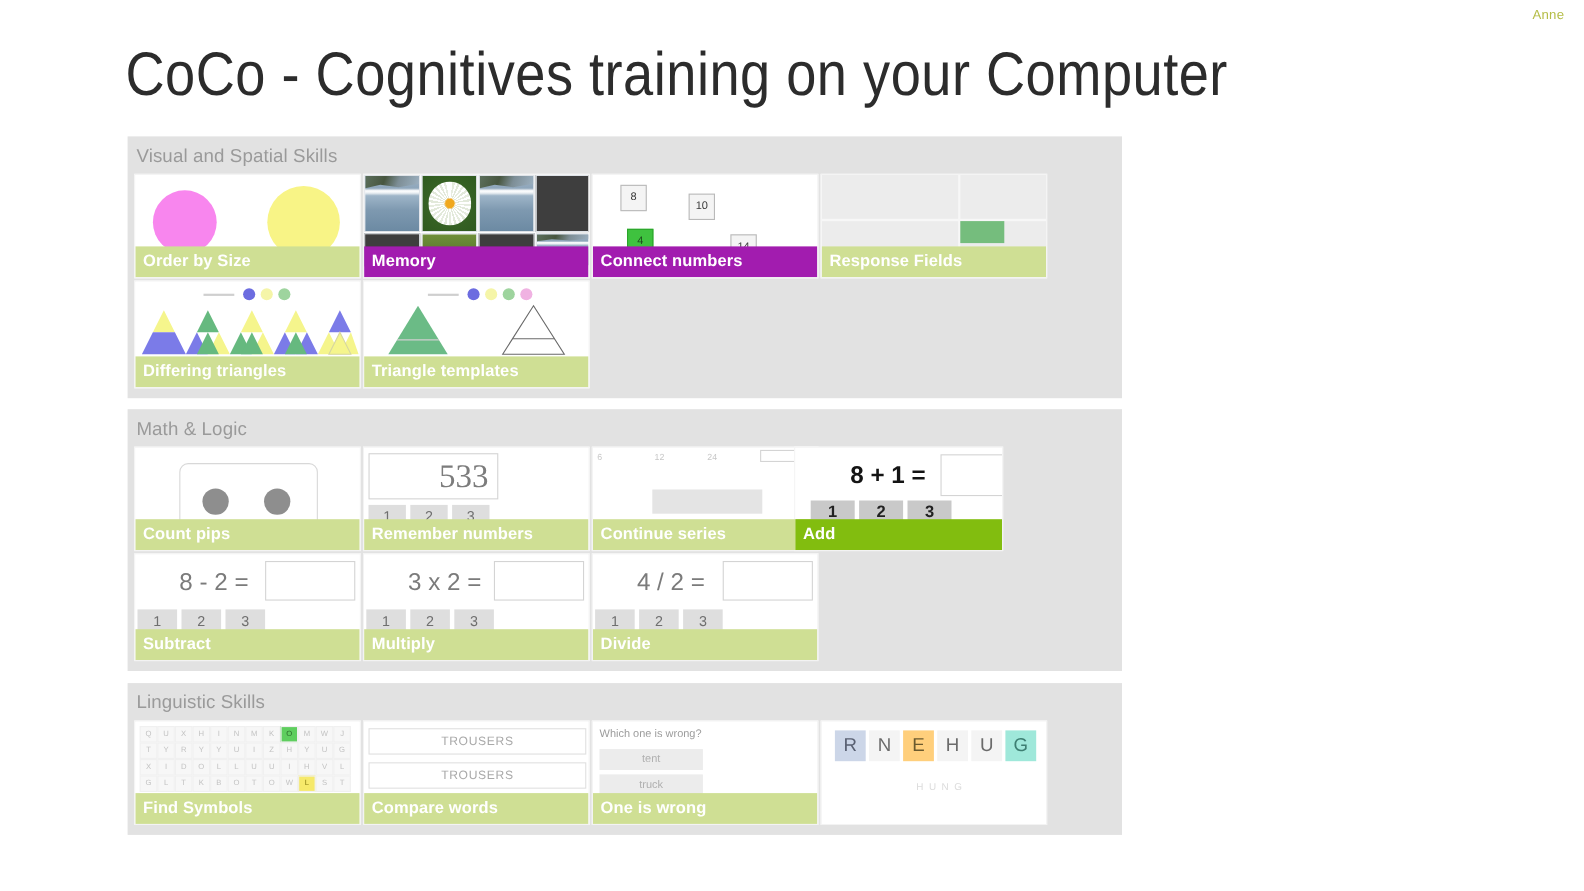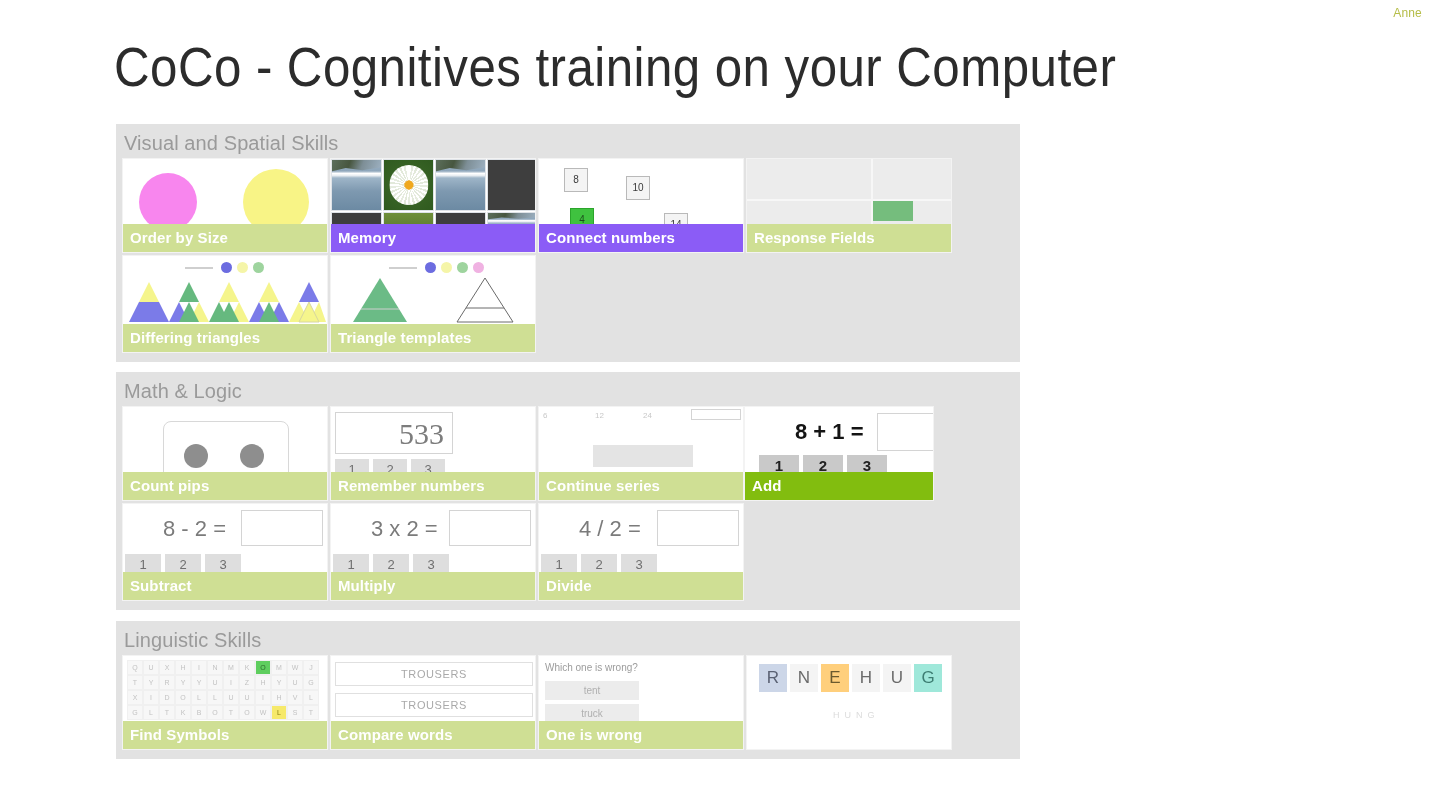--- a/index.html
+++ b/index.html
@@ -37,21 +37,21 @@
 
   
   .section {
     position: absolute;
     left: 116px;
     background: #e2e2e2;
   }
   .section-title {
     position: absolute;
     left: 8px; top: 8px;
-    font-size: 20px;
+    font-size: 17px;
     font-weight: 400;
     color: #9a9a9a;
     letter-spacing: .1px;
   }
   .tiles {
     position: absolute;
     left: 4px; top: 34px;
     right: 4px; bottom: 4px;
   }
 
@@ -74,21 +74,21 @@
     height: 28px;
     line-height: 28px;
     padding-left: 7px;
     color: #ffffff;
     font-size: 15px;
     font-weight: 600;
     letter-spacing: .1px;
     background: #cfdf94;
     z-index: 5;
   }
-  .tile-label.accent { background: #8b5cf6; }
+  .tile-label.accent { background: #a21caf; }
   .tile-label.accent-dark { background: #82bd0f; }
 
   
   .circ { position: absolute; border-radius: 50%; }
 
   
   .mem-card { position: absolute; border: 1px solid #dfe3e8; overflow: hidden; }
   .beach {
     background:
       linear-gradient(180deg,#9fb3c4 0%, #8ea6bb 22%, #ffffff 27%, #e9eef2 31%, #9eb5c8 36%, #7e99b0 62%, #6c8aa3 100%);
@@ -359,21 +359,21 @@
         <div class="tile-preview">
           <div class="ser-num" style="left:4px; top:4px;">6</div>
           <div class="ser-num" style="left:56px; top:4px;">12</div>
           <div class="ser-num" style="left:104px; top:4px;">24</div>
           <div class="inp" style="left:152px; top:2px; width:50px; height:11px;"></div>
           <div class="ser-bar" style="left:54px; top:38px; width:100px; height:22px;"></div>
         </div>
         <div class="tile-label">Continue series</div>
       </div>
 
-      <div class="tile" style="left:624px; top:0px; width:190px; height:95px;">
+      <div class="tile" style="left:602px; top:0px; width:190px; height:95px;">
         <div class="tile-preview">
           <div class="eq dark" style="left:50px; top:12px; font-weight:600;">8 + 1 =</div>
           <div class="inp" style="left:132px; top:6px; width:68px; height:38px;"></div>
           <div class="key dark" style="left:14px; top:48px; width:40px; height:22px; line-height:22px; font-size:15px;">1</div>
           <div class="key dark" style="left:58px; top:48px; width:40px; height:22px; line-height:22px; font-size:15px;">2</div>
           <div class="key dark" style="left:102px; top:48px; width:40px; height:22px; line-height:22px; font-size:15px;">3</div>
         </div>
         <div class="tile-label accent-dark">Add</div>
       </div>
 

